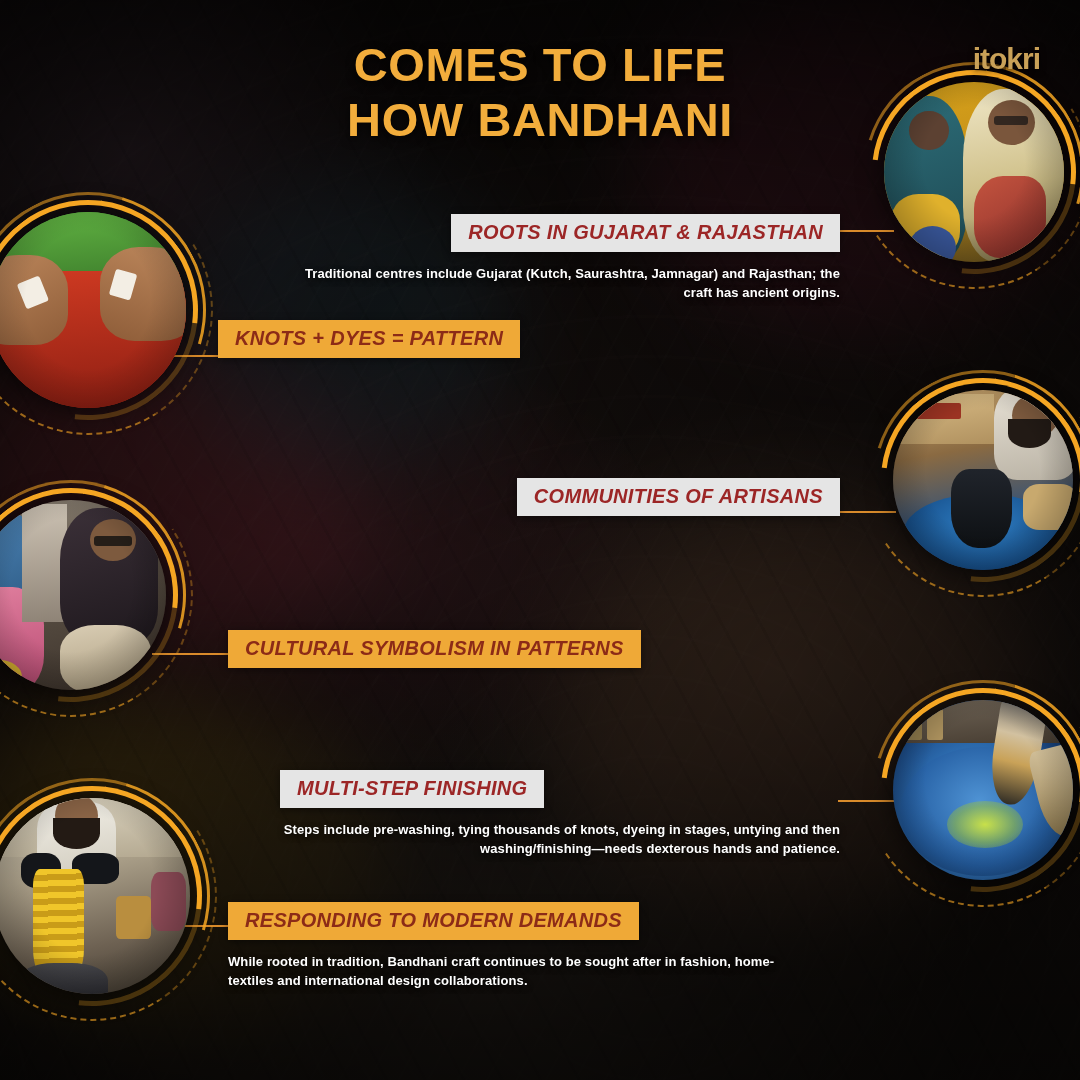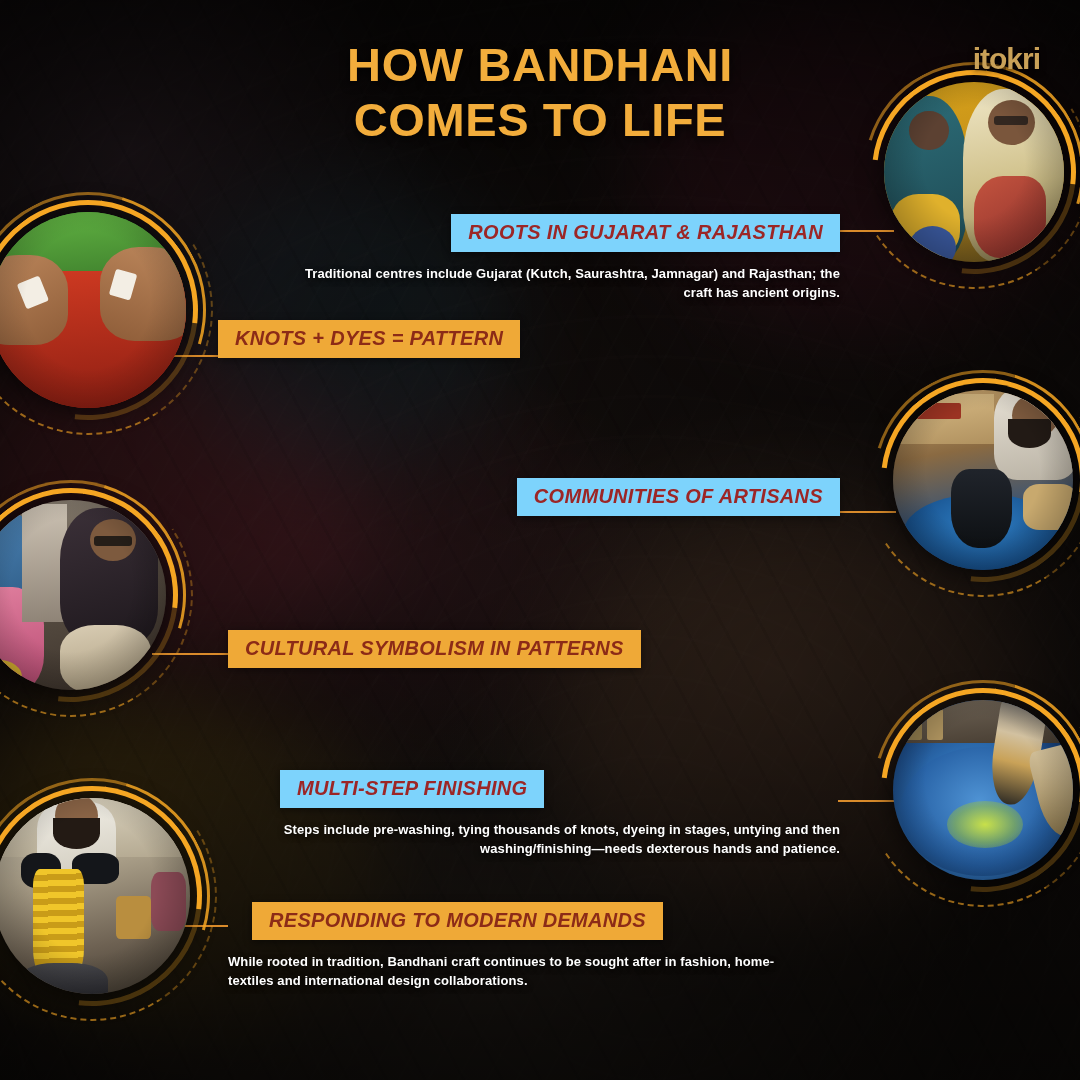--- a/index.html
+++ b/index.html
@@ -97,21 +97,21 @@
 
   
   .sec{ position:absolute; z-index:12; }
   .banner{
     display:inline-block;
     padding:7px 17px 8px 17px;
     font-size:20px; font-weight:bold; font-style:italic;
     letter-spacing:.3px; white-space:nowrap;
     box-shadow:0 2px 8px rgba(0,0,0,.45);
   }
-  .banner.cream{ background:#7dd3fc; color:#9C2626; }
+  .banner.cream{ background:#e5e5e5; color:#9C2626; }
   .banner.amber{ background:#EFA937; color:#8C2B17; }
   .body{
     color:#FFFFFF; font-size:13px; font-weight:bold;
     line-height:1.44; letter-spacing:.1px;
     text-shadow:0 2px 6px rgba(0,0,0,.85);
     margin-top:13px;
   }
   .ta-r{ text-align:right; }
   .ta-l{ text-align:left; }
 </style>
@@ -127,22 +127,22 @@
   <div class="bgblob" style="left:640px;top:0px;width:440px;height:330px;background:rgba(96,30,46,.50);"></div>
   <div class="bgfolds"></div>
   <div class="bgveil"></div>
 </div>
 
 <div id="logo">
   <span>itokri</span>
 </div>
 
 <div id="title">
+  <span class="l">COMES TO LIFE</span>
   <span class="l">HOW BANDHANI</span>
-  <span class="l">COMES TO LIFE</span>
 </div>
 
 <div class="circ" style="left:884px;top:82px;width:180px;height:180px;">
   <div class="photo" style="background:linear-gradient(165deg,#d8a31c 0%,#c99418 38%,#6a5420 100%);">
     <i style="left:-6%;top:8%;width:52%;height:92%;background:linear-gradient(160deg,#2e6f7a,#1d4852);border-radius:46% 40% 30% 38%;"></i>
     <i style="left:14%;top:16%;width:22%;height:22%;background:#5c4132;border-radius:50%;"></i>
     <i style="left:44%;top:4%;width:56%;height:96%;background:linear-gradient(170deg,#efe6c6,#cfc089 55%,#8d7f52);border-radius:40% 36% 26% 32%;"></i>
     <i style="left:58%;top:10%;width:26%;height:25%;background:#7a563c;border-radius:50%;"></i>
     <i style="left:61%;top:19%;width:19%;height:5%;background:rgba(20,20,20,.7);border-radius:3px;"></i>
     <i style="left:50%;top:52%;width:40%;height:46%;background:linear-gradient(150deg,#c4543f,#8b2f2a);border-radius:40% 30% 44% 36%;"></i>
@@ -272,17 +272,17 @@
 </div>
 
 <div class="sec" style="left:280px;top:770px;width:560px;">
   <div style="">
     <div class="banner cream">MULTI-STEP FINISHING</div>
   </div>
   <div class="body ta-r">Steps include pre-washing, tying thousands of knots, dyeing in stages, untying and then washing/finishing—needs dexterous hands and patience.</div>
 </div>
 
 <div class="sec" style="left:228px;top:902px;width:560px;">
-  <div style="text-align:left;margin-left:24px;">
+  <div style="text-align:left;">
     <div class="banner amber">RESPONDING TO MODERN DEMANDS</div>
   </div>
   <div class="body ta-l">While rooted in tradition, Bandhani craft continues to be sought after in fashion, home-textiles and international design collaborations.</div>
 </div>
 
 </body></html>

